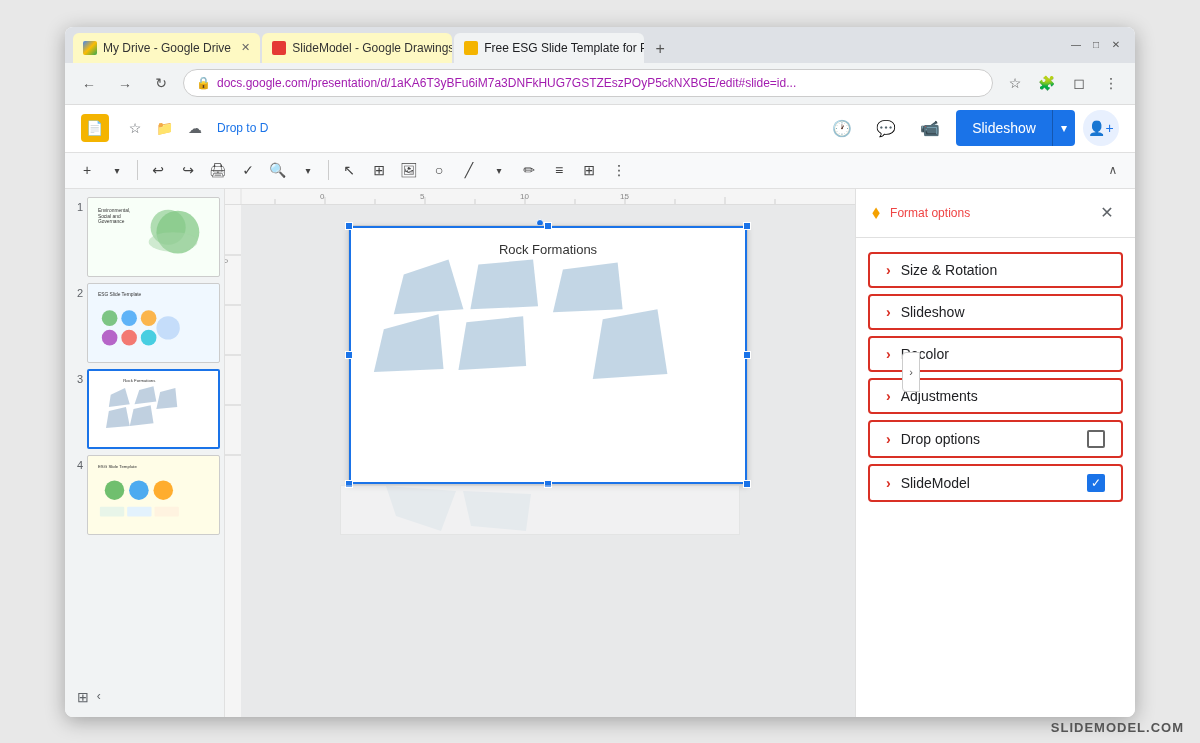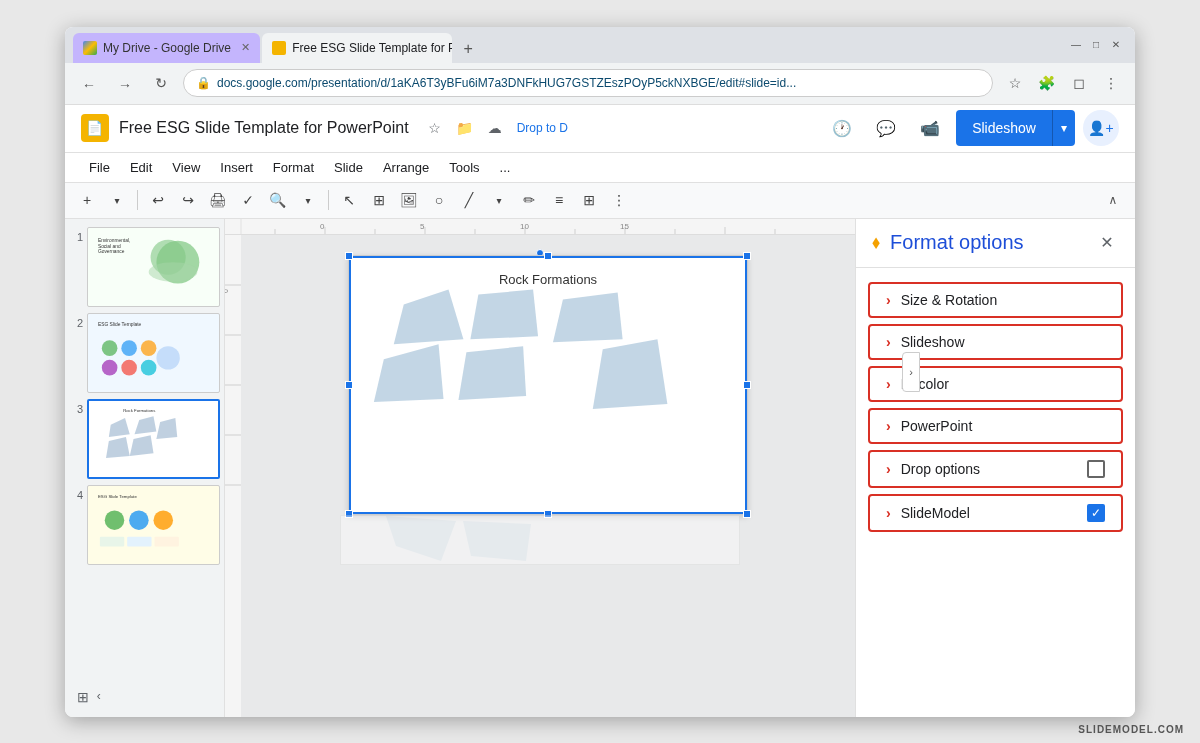--- a/index.html
+++ b/index.html
@@ -48,21 +48,21 @@
     }
     .tabs-row {
       display: flex;
       align-items: flex-end;
       height: 36px;
       gap: 2px;
     }
     .tab {
       height: 30px;
       padding: 0 10px;
-      background: #c4b5fd;
+      background: #fef9c3;
       border-radius: 6px 6px 0 0;
       display: flex;
       align-items: center;
       gap: 6px;
       font-size: 12px;
       color: #333;
       cursor: pointer;
       max-width: 190px;
       overflow: hidden;
       white-space: nowrap;
@@ -110,21 +110,21 @@
       border: 1px solid #ccc;
       border-radius: 14px;
       display: flex;
       align-items: center;
       padding: 0 12px;
       gap: 6px;
       font-size: 12px;
       color: #202124;
     }
     .lock-icon { color: #5f6368; font-size: 12px; }
-    .url-text { flex: 1; font-size: 12px; color: #0c4a6e; }
+    .url-text { flex: 1; font-size: 12px; color: #a21caf; }
     .browser-actions {
       display: flex; gap: 4px;
     }
     .browser-action-btn {
       width: 28px; height: 28px;
       display: flex; align-items: center; justify-content: center;
       font-size: 14px; color: #555; cursor: pointer;
       border-radius: 50%;
     }
     
@@ -367,23 +367,23 @@
       display: flex;
       align-items: center;
       padding: 12px 16px;
       border-bottom: 1px solid #e0e0e0;
       gap: 10px;
     }
     .format-icon {
       font-size: 18px;
     }
     .format-title {
-      font-size: 20px;
+      font-size: 12px;
       font-weight: 500;
-      color: #1d4ed8;
+      color: #ef4444;
       flex: 1;
     }
     .format-close {
       font-size: 16px;
       color: #5f6368;
       cursor: pointer;
       width: 24px; height: 24px;
       display: flex; align-items: center; justify-content: center;
     }
     .format-options-list {
@@ -445,20 +445,25 @@
 
   <div class="title-bar">
     <div class="tabs-row">
 
       <div class="tab">
         <div class="tab-icon" style="background: linear-gradient(135deg,#4285f4,#fbbc04,#34a853); border-radius:2px;"></div>
         <span>My Drive - Google Drive</span>
         <span class="tab-close">✕</span>
       </div>
 
+      <div class="tab">
+        <div class="tab-icon" style="background:#e53935; border-radius:2px;"></div>
+        <span>SlideModel - Google Drawings</span>
+
+      </div>
 
       <div class="tab active">
         <div class="tab-icon" style="background:#f4b400; border-radius:2px;"></div>
         <span>Free ESG Slide Template for Pow...</span>
 
       </div>
       <div class="tab-new">+</div>
     </div>
     <div class="window-controls">
       <div class="win-btn">—</div>
@@ -480,51 +485,39 @@
       <div class="browser-action-btn">🧩</div>
       <div class="browser-action-btn">◻</div>
       <div class="browser-action-btn">⋮</div>
     </div>
   </div>
 
   <div class="app-header">
     <div class="app-logo">
       <span style="font-size:14px;">📄</span>
     </div>
-    <span class="app-title">Free ESG Slide Template for PowerPoint</span>
     <div class="app-title-actions">
       <div class="title-action-btn">☆</div>
       <div class="title-action-btn">📁</div>
       <div class="title-action-btn">☁</div>
       <span class="saved-indicator">Drop to D</span>
     </div>
     <div class="header-spacer"></div>
     <div class="header-actions">
       <div class="icon-btn">🕐</div>
       <div class="icon-btn">💬</div>
       <div class="icon-btn">📹</div>
       <div class="slideshow-btn-group">
         <button class="slideshow-btn">Slideshow</button>
         <button class="slideshow-dropdown">▾</button>
       </div>
       <div class="share-btn">👤+</div>
     </div>
   </div>
 
-  <div class="menu-bar">
-    <div class="menu-item">File</div>
-    <div class="menu-item">Edit</div>
-    <div class="menu-item">View</div>
-    <div class="menu-item">Insert</div>
-    <div class="menu-item">Format</div>
-    <div class="menu-item">Slide</div>
-    <div class="menu-item">Arrange</div>
-    <div class="menu-item">Tools</div>
-    <div class="menu-item">...</div>
-  </div>
 
   <div class="toolbar">
     <div class="toolbar-btn">+</div>
     <div class="toolbar-btn" style="font-size:10px;">▾</div>
     <div class="toolbar-separator"></div>
     <div class="toolbar-btn">↩</div>
     <div class="toolbar-btn">↪</div>
     <div class="toolbar-btn">🖨</div>
     <div class="toolbar-btn">✓</div>
     <div class="toolbar-btn">🔍</div>
@@ -737,33 +730,33 @@
           <span class="format-option-label">Slideshow</span>
         </div>
 
         <div class="format-option-row">
           <span class="format-chevron">›</span>
           <span class="format-option-label">Recolor</span>
         </div>
 
         <div class="format-option-row">
           <span class="format-chevron">›</span>
-          <span class="format-option-label">PowerPoint</span>
+          <span class="format-option-label">Adjustments</span>
         </div>
 
         <div class="format-option-row">
           <span class="format-chevron">›</span>
           <span class="format-option-label">Drop options</span>
           <div class="format-checkbox"></div>
         </div>
 
         <div class="format-option-row">
           <span class="format-chevron">›</span>
           <span class="format-option-label">SlideModel</span>
           <div class="format-checkbox checked">✓</div>
         </div>
       </div>
     </div>
 
   </div>
 </div>
 
-<div class="watermark" style="position:fixed;bottom:8px;right:16px;font-size:10px;color:#555;font-weight:bold;letter-spacing:1px;margin-top:29px;">SLIDEMODEL.COM</div>
+<div class="watermark" style="position:fixed;bottom:8px;right:16px;font-size:13px;color:#555;font-weight:bold;letter-spacing:1px;margin-top:29px;">SLIDEMODEL.COM</div>
 
 </body></html>

